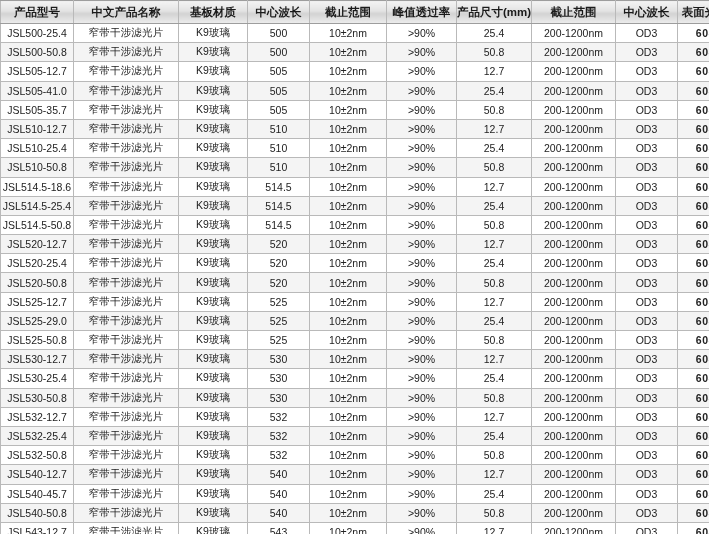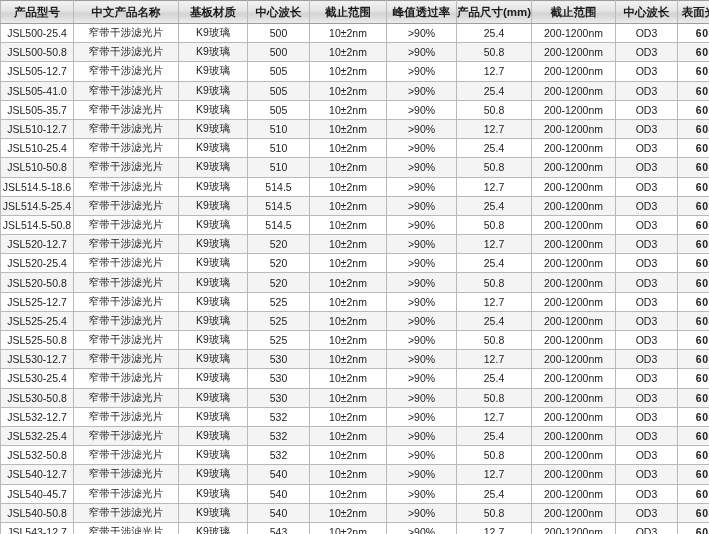--- a/index.html
+++ b/index.html
@@ -266,21 +266,21 @@
         <td>K9玻璃</td>
         <td>525</td>
         <td>10±2nm</td>
         <td>&gt;90%</td>
         <td>12.7</td>
         <td>200-1200nm</td>
         <td>OD3</td>
         <td class="surface">60-40</td>
       </tr>
       <tr>
-        <td class="model">JSL525-25.4</td>
+        <td class="model">JSL525-29.0</td>
         <td class="cn-name">窄带干涉滤光片</td>
         <td>K9玻璃</td>
         <td>525</td>
         <td>10±2nm</td>
         <td>&gt;90%</td>
         <td>25.4</td>
         <td>200-1200nm</td>
         <td>OD3</td>
         <td class="surface">60-40</td>
       </tr>

